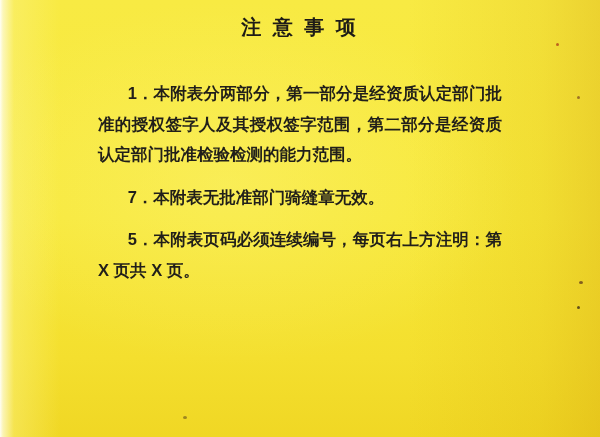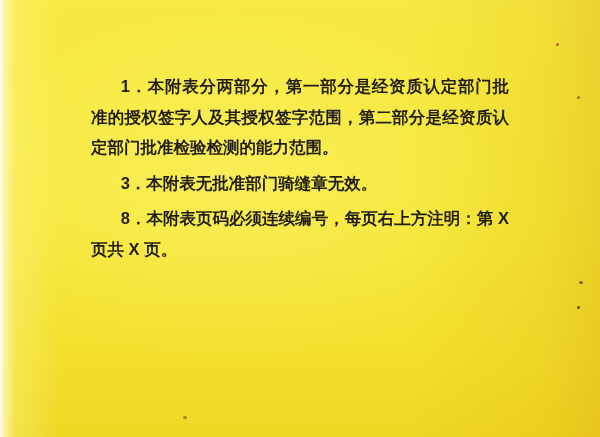--- a/index.html
+++ b/index.html
@@ -38,21 +38,21 @@
     left: 86px;
     top: 66px;
     width: 428px;
     color: #211f1a;
     font-size: 16.5px;
     font-weight: 600;
     line-height: 30.5px;
     text-align: justify;
   }
   .body-text p {
-    margin: 5px;
+    margin: 12px;
     text-indent: 1.8em;
   }
   .body-text p + p {
     margin-top: 3px;
   }
   .speck {
     position: absolute;
     border-radius: 50%;
     pointer-events: none;
   }
@@ -60,25 +60,26 @@
   .speck.s2 { left: 577px; top: 96px;  width: 3px; height: 3px; background: #8a5a20; opacity: .8; }
   .speck.s3 { left: 579px; top: 281px; width: 4px; height: 3px; background: #6e4a1c; opacity: .85; }
   .speck.s4 { left: 577px; top: 306px; width: 3px; height: 3px; background: #4a3a16; opacity: .85; }
   .speck.s5 { left: 183px; top: 416px; width: 4px; height: 3px; background: #7a641e; opacity: .7; }
 </style>
 </head>
 <body>
 
 <div class="page">
 
+  <h1 class="title">注 意 事 项</h1>
 
   <div class="body-text">
     <p>1．本附表分两部分，第一部分是经资质认定部门批准的授权签字人及其授权签字范围，第二部分是经资质认定部门批准检验检测的能力范围。</p>
-    <p>3．本附表无批准部门骑缝章无效。</p>
-    <p>8．本附表页码必须连续编号，每页右上方注明：第 X 页共 X 页。</p>
+    <p>7．本附表无批准部门骑缝章无效。</p>
+    <p>5．本附表页码必须连续编号，每页右上方注明：第 X 页共 X 页。</p>
   </div>
 
   <div class="speck s1"></div>
   <div class="speck s2"></div>
   <div class="speck s3"></div>
   <div class="speck s4"></div>
   <div class="speck s5"></div>
 
 </div>
 

